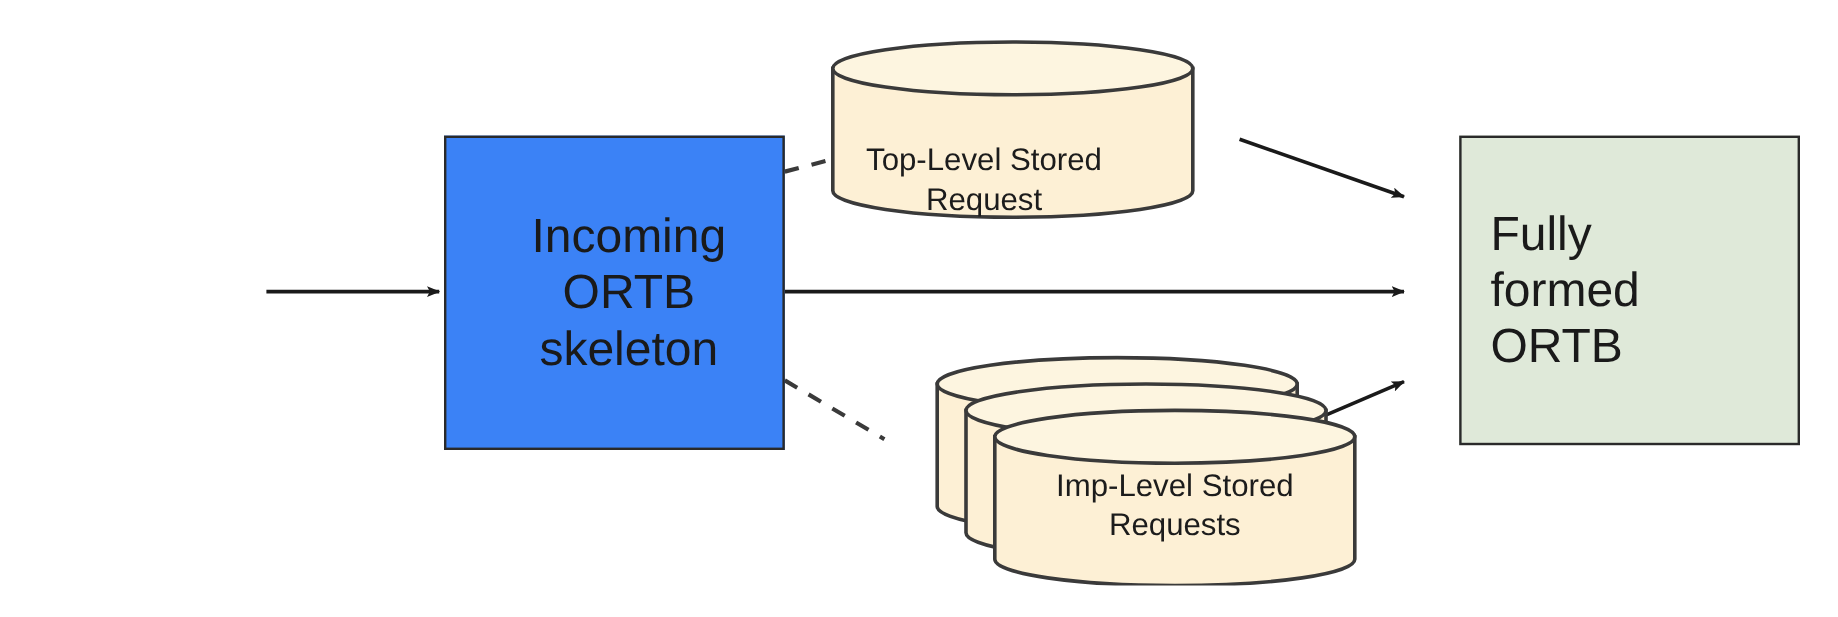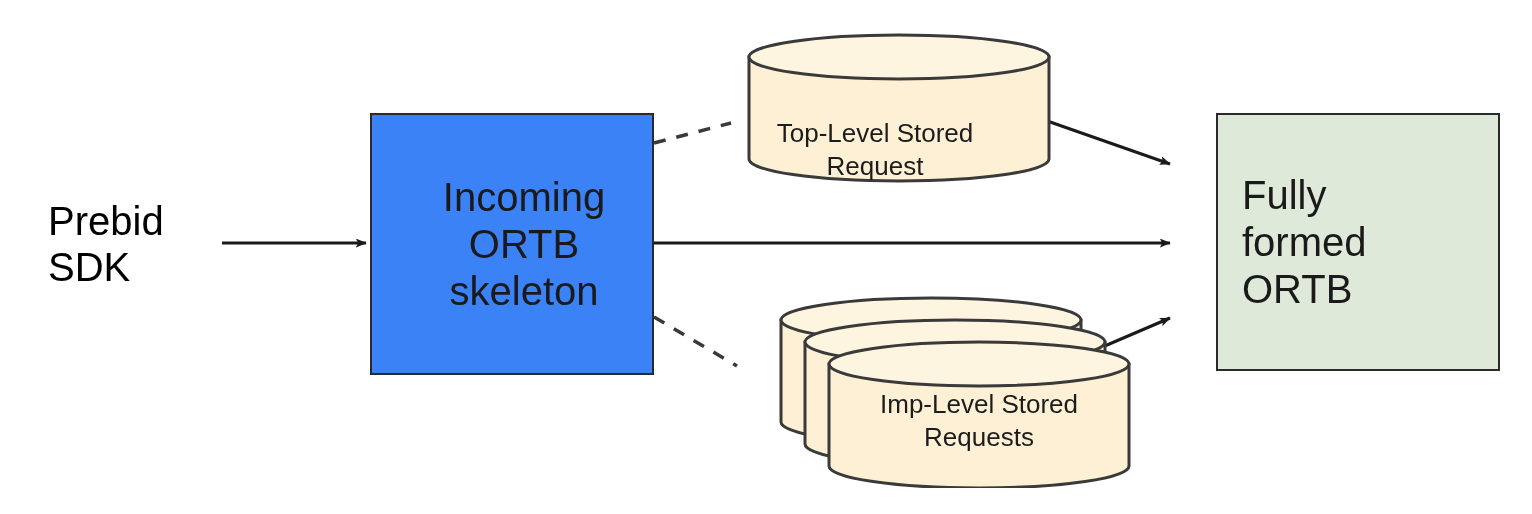--- a/index.html
+++ b/index.html
@@ -107,32 +107,28 @@
 
     <g>
       <line x1="654" y1="317" x2="737" y2="366" stroke="#3a3a3a" stroke-width="3.5" stroke-dasharray="12 11"></line>
     </g>
 
     <g>
       <line x1="1079" y1="357" x2="1170" y2="318" stroke="#1a1a1a" stroke-width="3" marker-end="url(#arrowhead)"></line>
     </g>
   </svg>
 
-  <div class="node text-node" style="left:48px; top:186px; width:230px; height:116px;">
-    <span>Prebid
-SDK</span>
-  </div>
 
   <div class="node box box-blue" style="left:370px; top:113px; width:284px; height:262px;">
     <span class="box-text">Incoming
 ORTB
 skeleton</span>
   </div>
 
-  <div class="cyl-wrap" style="left:747px; top:33px; width:256px; height:150px;">
+  <div class="cyl-wrap" style="left:692px; top:33px; width:256px; height:150px;">
     <svg class="cyl-svg" viewBox="0 0 304 150" width="304" height="150">
       <path d="M2,24 L2,126 A150,22 0 0 0 302,126 L302,24 Z" fill="#fdf0d5" stroke="#3a3a3a" stroke-width="3"></path>
       <ellipse cx="152" cy="24" rx="150" ry="22" fill="#fdf5e0" stroke="#3a3a3a" stroke-width="3"></ellipse>
     </svg>
     <div class="cyl-label" style="top:84px;">Top-Level Stored
 Request</div>
   </div>
 
   <div class="cyl-wrap" style="left:731px; top:296px; width:352px; height:192px;margin-left:48px;">
     <svg class="cyl-svg" viewBox="0 0 352 192" width="352" height="192">

